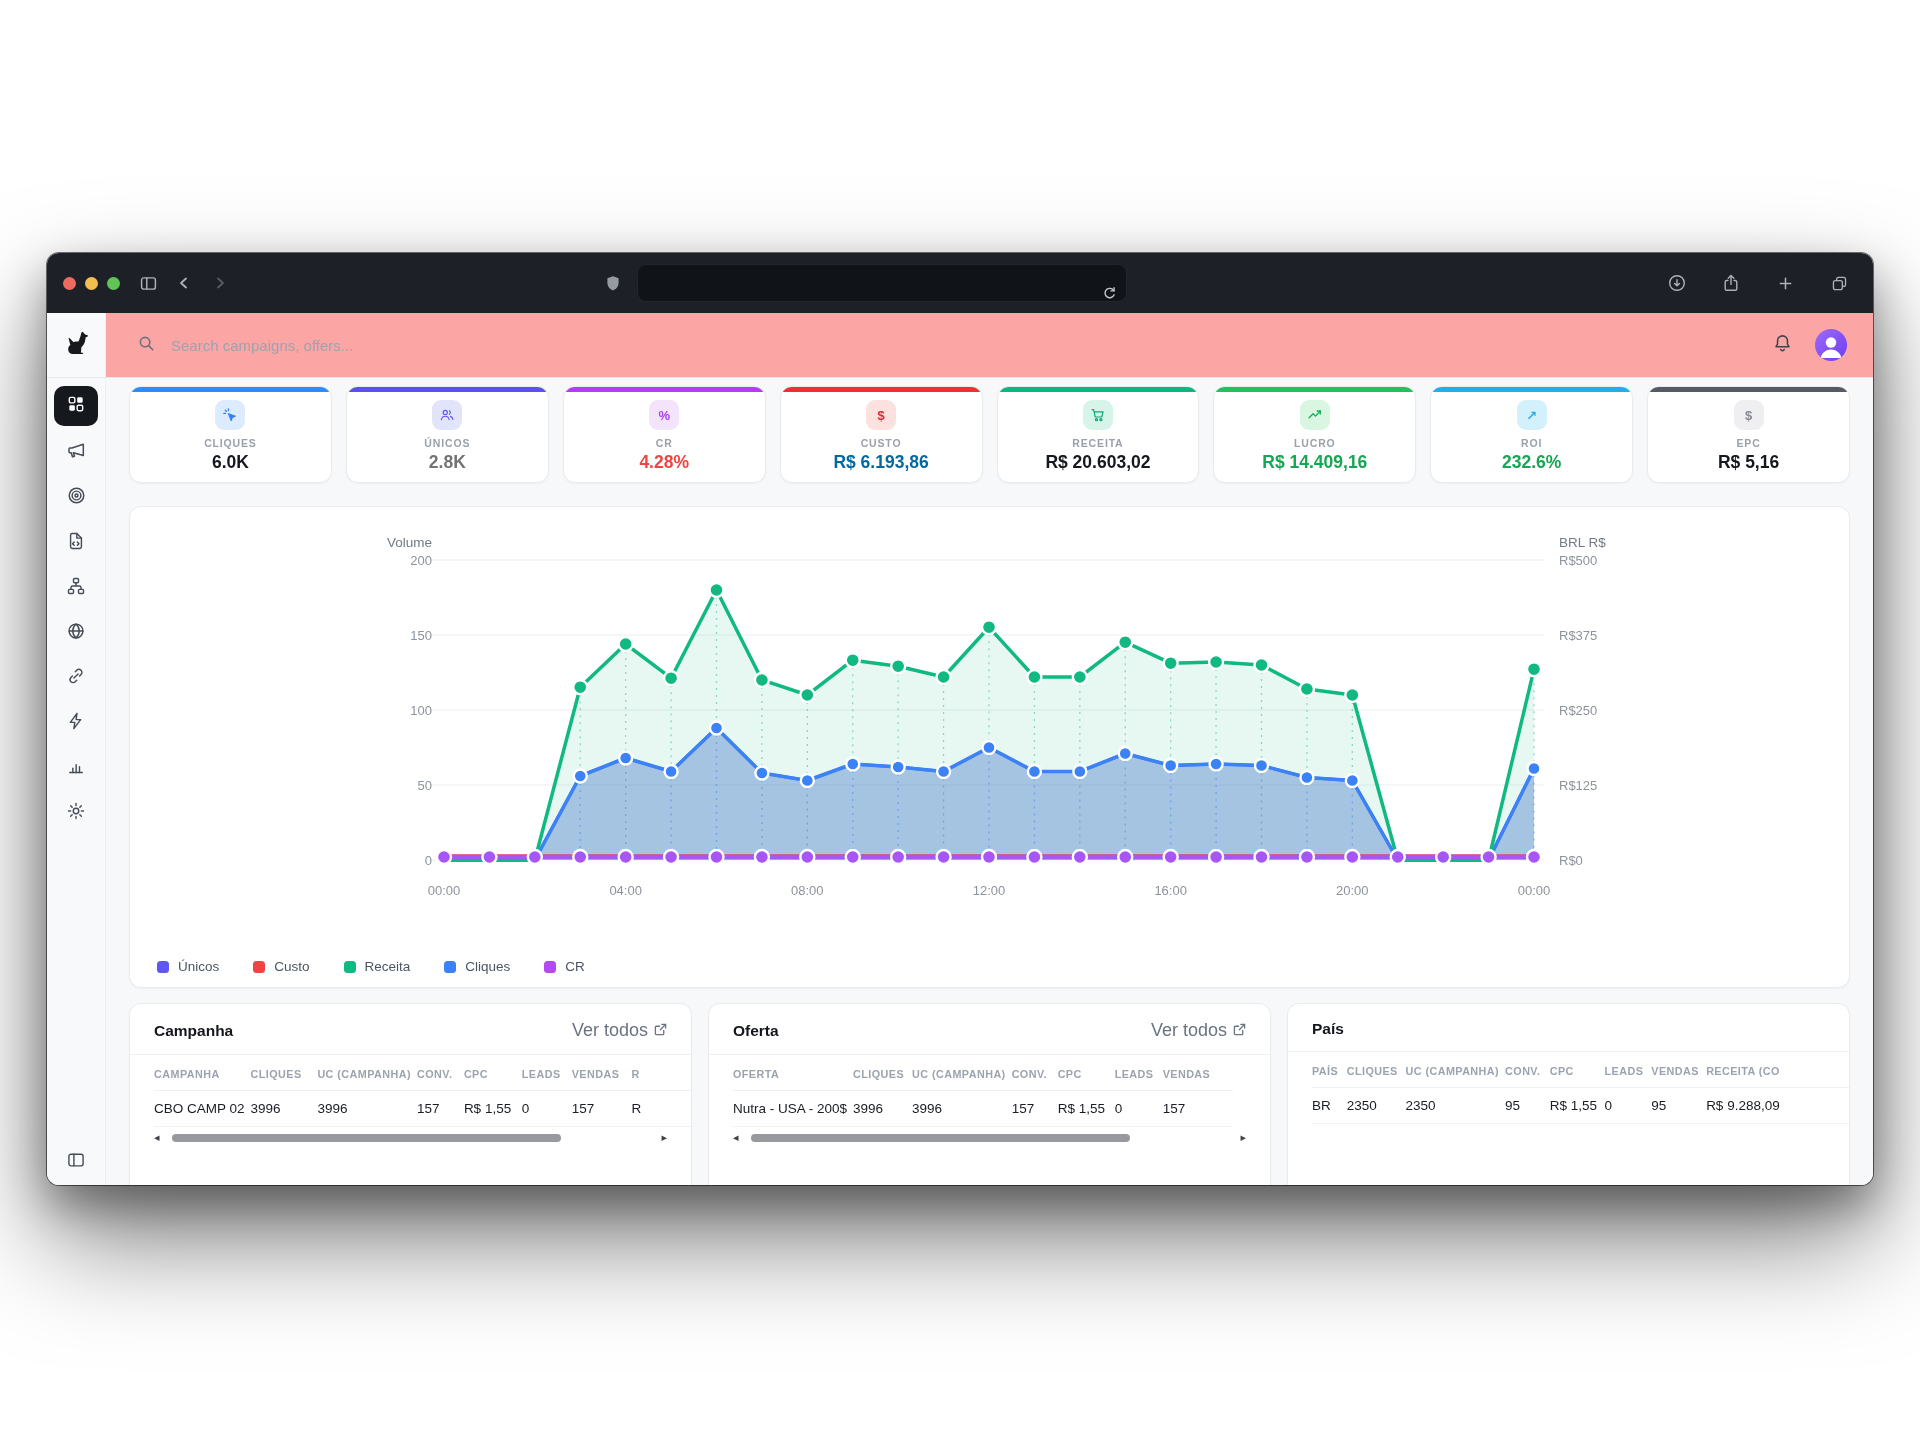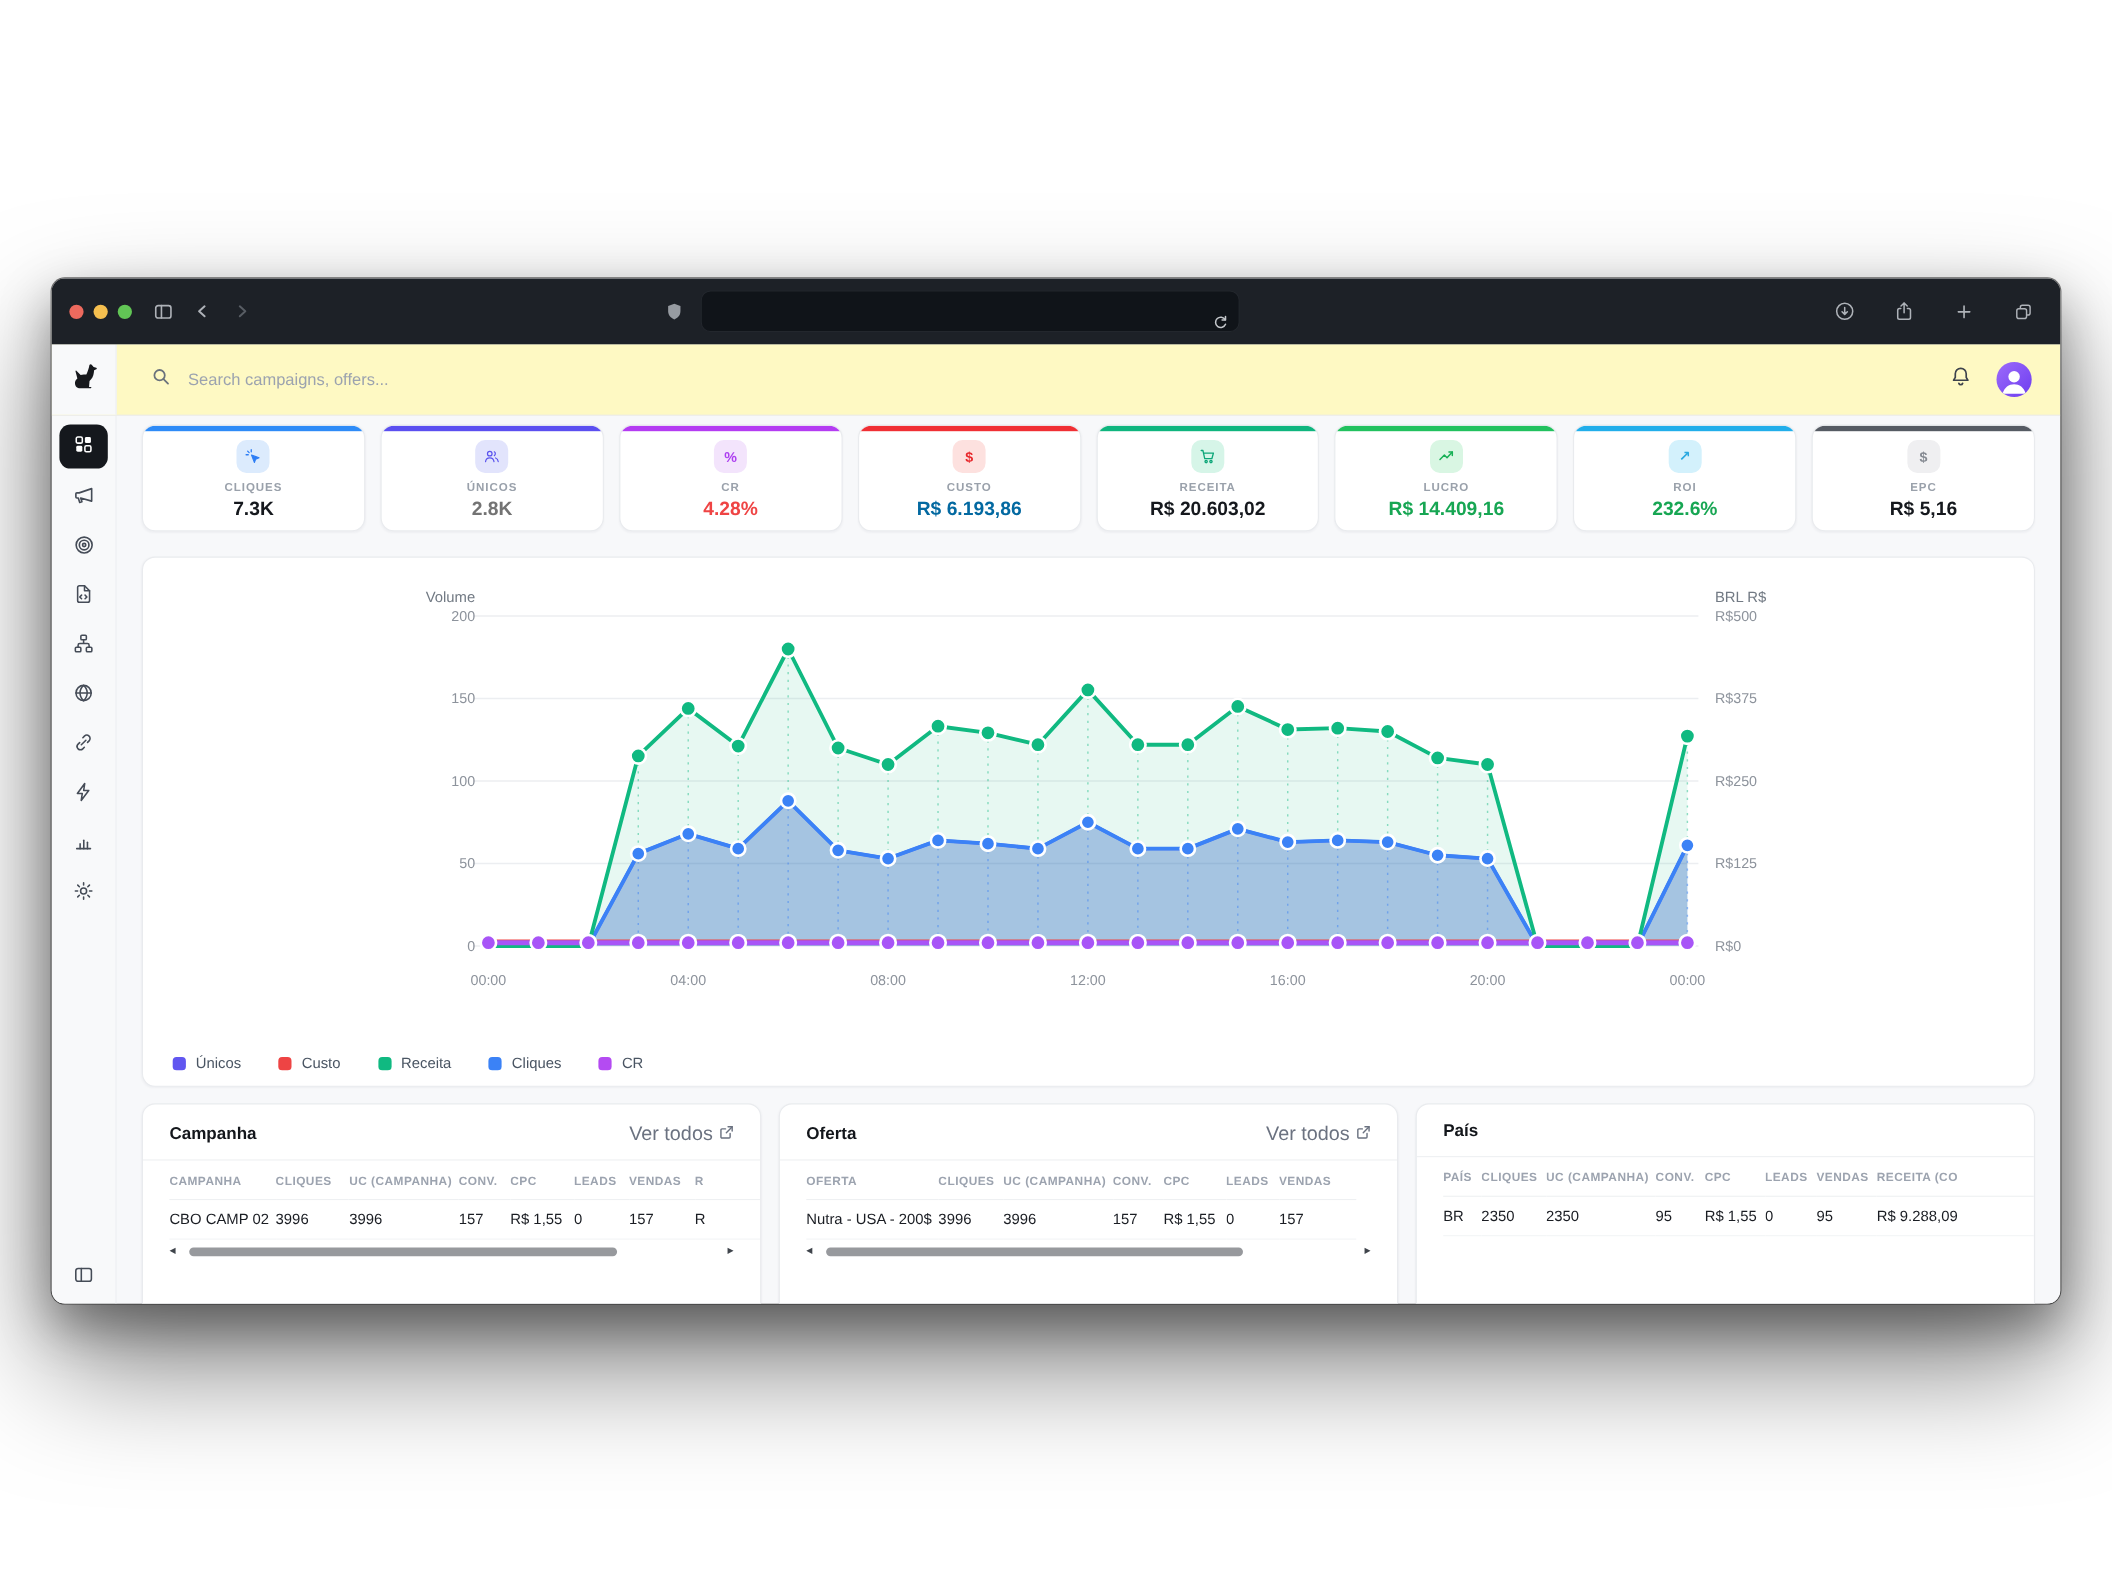--- a/index.html
+++ b/index.html
@@ -12,21 +12,21 @@
   .traffic span{width:13px;height:13px;border-radius:50%;display:block;cursor:default;}
   .tb-ic{color:#aeb2b8;display:grid;place-items:center;width:28px;height:28px;}
   .tb-ic.dim{color:#585d64;}
   .tb-left{display:flex;align-items:center;gap:8px;margin-left:14px;}
   .url-wrap{position:absolute;left:552px;top:0;height:60px;display:flex;align-items:center;gap:10px;}
   .urlbar{width:442px;height:36px;background:#101419;border:1px solid #23272d;border-radius:9px;color:#c7cacd;
           font-size:14px;padding:0 34px 0 12px;outline:none;}
   .url-refresh{position:absolute;right:10px;top:22px;color:#c3c6ca;}
   .tb-right{position:absolute;right:20px;top:0;height:60px;display:flex;align-items:center;gap:26px;color:#aeb2b8;}
   
-  .app-header{height:64px;display:flex;align-items:stretch;background:#fef9c3;border-bottom:1px solid #e7e9ec;}
+  .app-header{height:64px;display:flex;align-items:stretch;background:#fca5a5;border-bottom:1px solid #e7e9ec;}
   .logo-cell{width:58px;background:#f8f9fa;border-right:1px solid #eceef1;display:grid;place-items:center;}
   .search-area{flex:1;display:flex;align-items:center;gap:14px;padding-left:32px;}
   .search-input{border:none;outline:none;font-size:15px;color:#374151;width:420px;background:transparent;}
   .search-input::placeholder{color:#9ca3af;}
   .header-right{display:flex;align-items:center;gap:22px;padding-right:26px;}
   .avatar{width:32px;height:32px;border-radius:50%;background:linear-gradient(135deg,#9d6bfa,#6d3df0);overflow:hidden;cursor:pointer;}
   
   .app-body{display:flex;height:808px;}
   .sidebar{width:58px;background:#f8f9fa;border-right:1px solid #eceef1;display:flex;flex-direction:column;align-items:center;padding-top:8px;position:relative;flex:none;}
   .side-active{width:44px;height:40px;background:#15181d;border-radius:10px;display:grid;place-items:center;color:#fff;margin-bottom:4px;cursor:pointer;}
@@ -244,21 +244,21 @@
               <div class="kpi-accent" style="background:#2e8bf7"></div>
     <div class="icon-box" style="background:#dcebfd;color:#2e7ef5">
                 <svg viewBox="0 0 20 20" width="16" height="16" fill="none" stroke="currentColor" stroke-width="1.5" stroke-linecap="round" stroke-linejoin="round">
                   <path d="M8 2.2v2.4"></path>
                   <path d="M2.2 8h2.4"></path>
                   <path d="M3.9 3.9l1.7 1.7"></path>
                   <path d="M8.3 8.3l8.6 3.2-3.8 1.5-1.5 3.9z" fill="currentColor" stroke-width="1.2"></path>
                 </svg>
               </div>
     <div class="kpi-label">CLIQUES</div>
-    <div class="kpi-value" style="color:#15181d">7.3K</div>
+    <div class="kpi-value" style="color:#15181d">6.0K</div>
             </div>
             <div class="kpi-card">
               <div class="kpi-accent" style="background:#5b4ff0"></div>
     <div class="icon-box" style="background:#e2e4fc;color:#5b54ee">
                 <svg viewBox="0 0 20 20" width="16" height="16" fill="none" stroke="currentColor" stroke-width="1.4" stroke-linecap="round" stroke-linejoin="round">
                   <circle cx="7.8" cy="6.8" r="2.6"></circle>
                   <path d="M3 15.8c.4-2.7 2.4-4.2 4.8-4.2s4.4 1.5 4.8 4.2"></path>
                   <path d="M13 4.7a2.6 2.6 0 0 1 0 4.3"></path>
                   <path d="M14.4 11.7c1.6.6 2.7 2 3 4"></path>
                 </svg>

